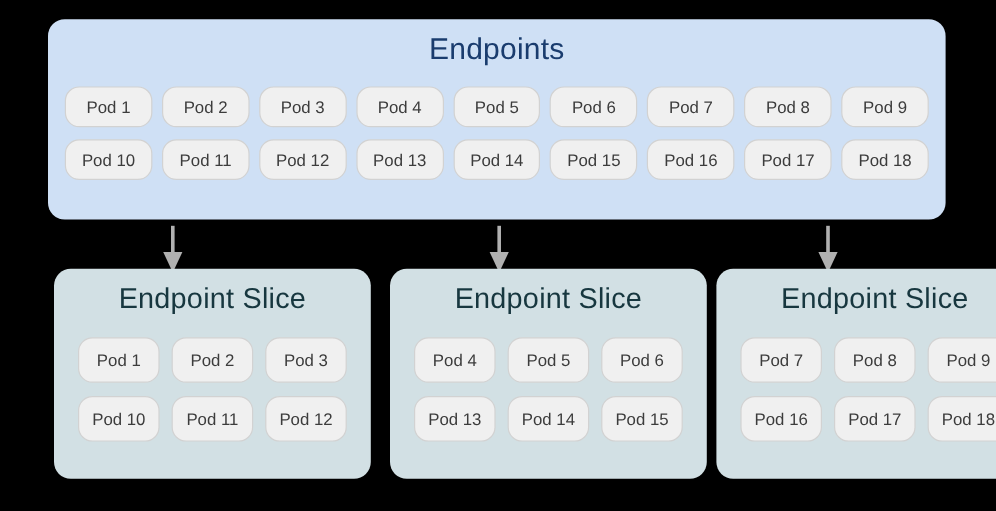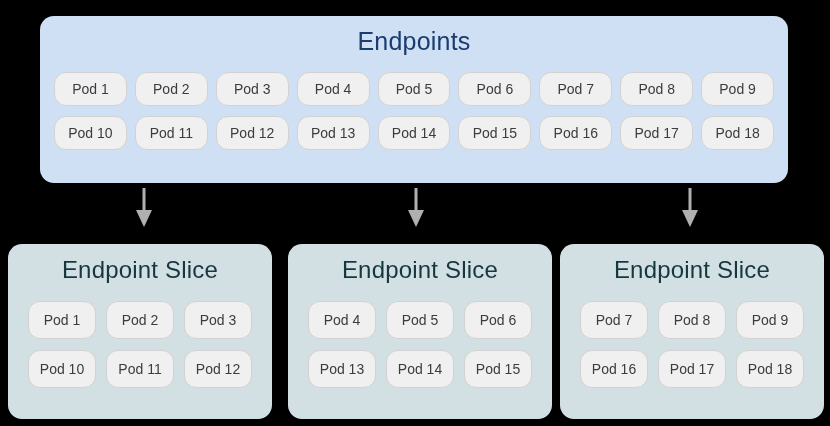--- a/index.html
+++ b/index.html
@@ -81,26 +81,27 @@
     width: 22px;
     height: 40px;
   }
   .arrow.a1 { left: 133px; }
   .arrow.a2 { left: 405px; }
   .arrow.a3 { left: 679px; }
 
   
   .slice-box {
     position: absolute;
-    top: 244px;
+    top: 224px;
     width: 264px;
     height: 175px;
     background: #d2e0e4;
     border-radius: 14px;
     box-sizing: border-box;
+    margin-left: 37px;
   }
   .slice-box.s1 { left: 8px; }
   .slice-box.s2 { left: 288px; }
   .slice-box.s3 { left: 560px; }
 
   .slice-title {
     position: absolute;
     left: 0;
     top: 12px;
     width: 100%;

